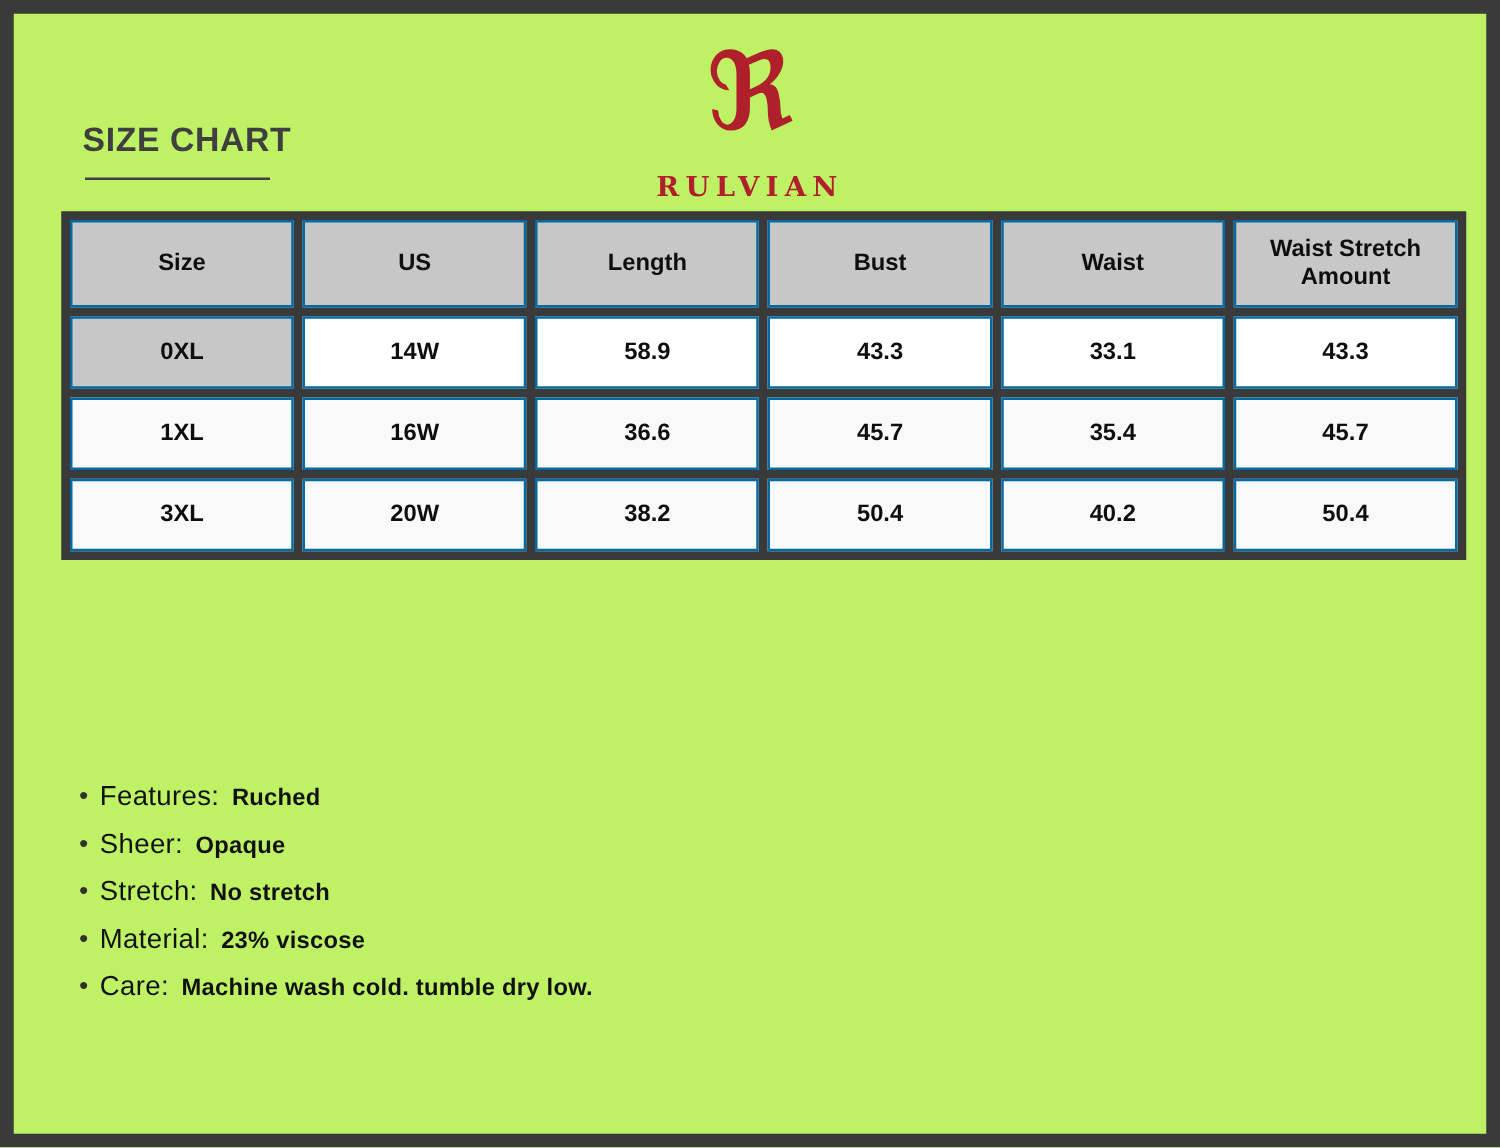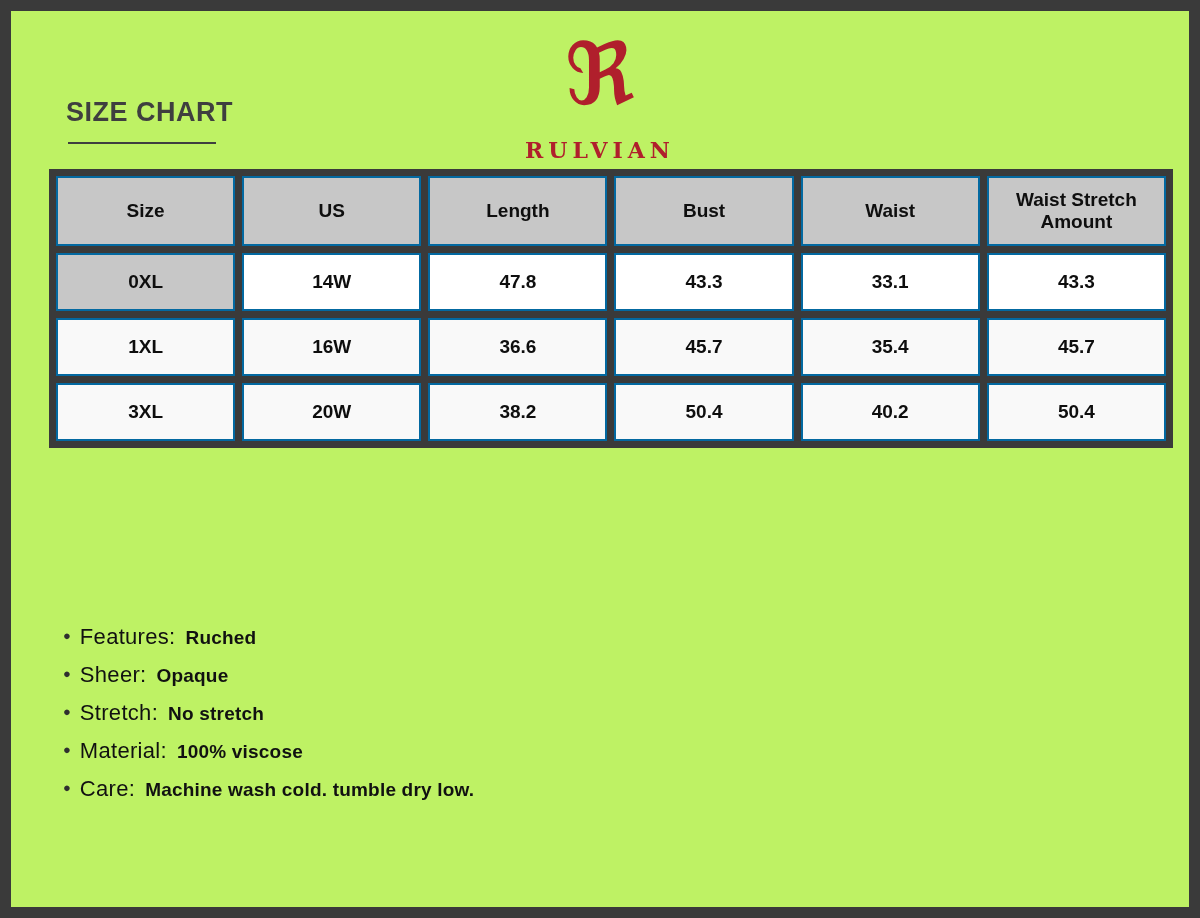--- a/index.html
+++ b/index.html
@@ -145,21 +145,21 @@
           <th>Length</th>
           <th>Bust</th>
           <th>Waist</th>
           <th class="small">Waist Stretch Amount</th>
         </tr>
     </thead>
     <tbody>
         <tr>
           <td class="size-col">0XL</td>
           <td>14W</td>
-          <td>47.8</td>
+          <td>58.9</td>
           <td>43.3</td>
           <td>33.1</td>
           <td>43.3</td>
         </tr>
         <tr class="alt">
           <td class="size-col">1XL</td>
           <td>16W</td>
           <td>36.6</td>
           <td>45.7</td>
           <td>35.4</td>
@@ -188,21 +188,21 @@
         <span class="d-value">Opaque</span>
       </li>
       <li>
         <span class="bullet">●</span>
         <span class="d-label">Stretch:</span>
         <span class="d-value">No stretch</span>
       </li>
       <li>
         <span class="bullet">●</span>
         <span class="d-label">Material:</span>
-        <span class="d-value">100% viscose</span>
+        <span class="d-value">23% viscose</span>
       </li>
       <li>
         <span class="bullet">●</span>
         <span class="d-label">Care:</span>
         <span class="d-value">Machine wash cold. tumble dry low.</span>
       </li>
     </ul>
 
 </div>
 

